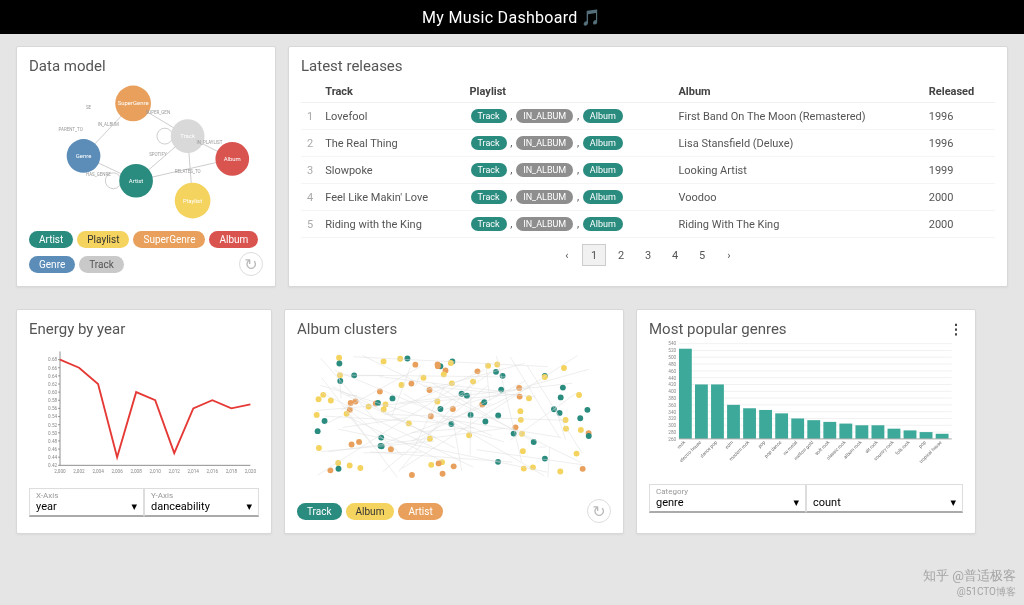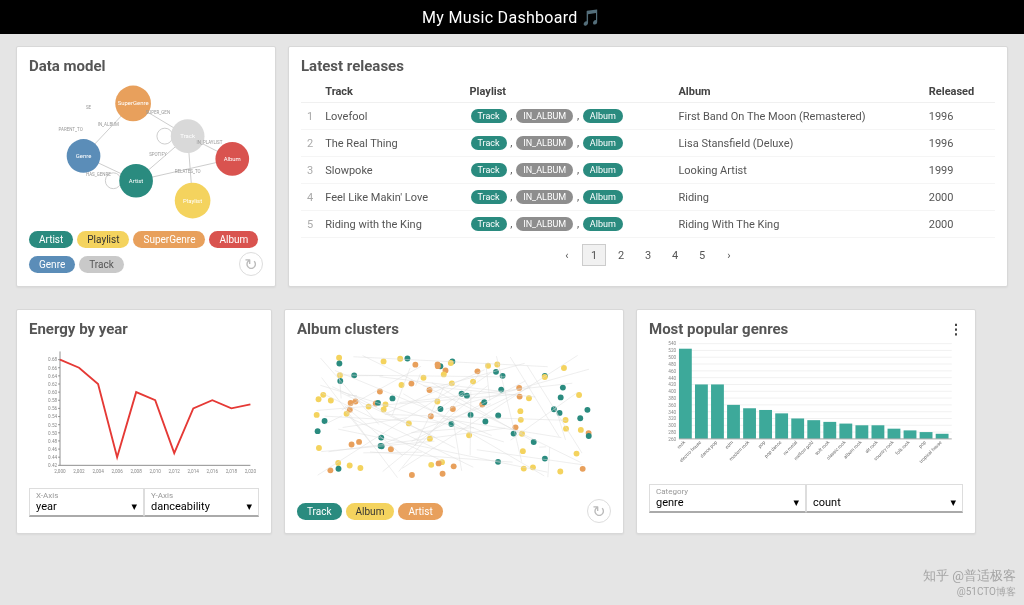--- a/index.html
+++ b/index.html
@@ -2,21 +2,21 @@
 <html><head>
 <meta charset="utf-8">
 <style>
 *{box-sizing:border-box;margin:0;padding:0;font-family:-apple-system,BlinkMacSystemFont,"Segoe UI",Roboto,sans-serif}
 body{background:#e5e5e5;width:1024px;height:605px;overflow:hidden}
 .hdr{background:#000;color:#fff;height:34px;display:flex;align-items:center;justify-content:center;font-size:16px;font-weight:400;letter-spacing:.3px}
 .mus{color:#2196f3;margin-left:4px}
 .grid{display:grid;grid-template-columns:260px 1fr;gap:12px;padding:12px 16px 0}
 .row2{display:grid;grid-template-columns:256px 340px 340px;gap:12px;padding:22px 16px 0}
 .card{background:#fff;border:1px solid #d8d8d8;border-radius:2px;padding:10px 12px;box-shadow:0 1px 2px rgba(0,0,0,.05)}
-.ttl{font-size:15px;color:#555;font-weight:700;margin-bottom:6px}
+.ttl{font-size:15px;color:#555;font-weight:400;margin-bottom:6px}
 .dm-svg{width:100%;height:140px}
 .chips{display:flex;flex-wrap:wrap;gap:4px;align-items:center;margin-top:6px}
 .chip{font-size:10px;padding:3px 10px;border-radius:11px;color:#fff}
 .c-teal{background:#2a8b7f}.c-yel{background:#f4d35e;color:#333}.c-org{background:#e8a05c}.c-red{background:#d9534f}.c-blue{background:#5b8db8}.c-gry{background:#c9c9c9;color:#555}.c-dgr{background:#8e8e8e}
 .rel-ic{width:24px;height:24px;border:1px solid #ddd;border-radius:50%;display:flex;align-items:center;justify-content:center;margin-left:auto;color:#bbb}
 .tbl{width:100%;font-size:11px;border-collapse:collapse}
 .tbl th{text-align:left;color:#444;font-weight:700;padding:4px 6px;border-bottom:1px solid #f0f0f0}
 .tbl td{padding:6px;border-bottom:1px solid #f5f5f5;color:#555}
 .tbl td:first-child{color:#aaa;width:12px}
 .pill{display:inline-block;font-size:9px;padding:2px 7px;border-radius:10px;color:#fff;margin:0 1px}
@@ -116,21 +116,21 @@
             <td>3</td>
             <td>Slowpoke</td>
             <td><span class="pill c-teal">Track</span> , <span class="pill c-dgr">IN_ALBUM</span> , <span class="pill c-teal">Album</span></td>
             <td>Looking Artist</td>
             <td>1999</td>
           </tr>
           <tr>
             <td>4</td>
             <td>Feel Like Makin' Love</td>
             <td><span class="pill c-teal">Track</span> , <span class="pill c-dgr">IN_ALBUM</span> , <span class="pill c-teal">Album</span></td>
-            <td>Riding</td>
+            <td>Voodoo</td>
             <td>2000</td>
           </tr>
           <tr>
             <td>5</td>
             <td>Riding with the King</td>
             <td><span class="pill c-teal">Track</span> , <span class="pill c-dgr">IN_ALBUM</span> , <span class="pill c-teal">Album</span></td>
             <td>Riding With The King</td>
             <td>2000</td>
           </tr>
         </tbody>

